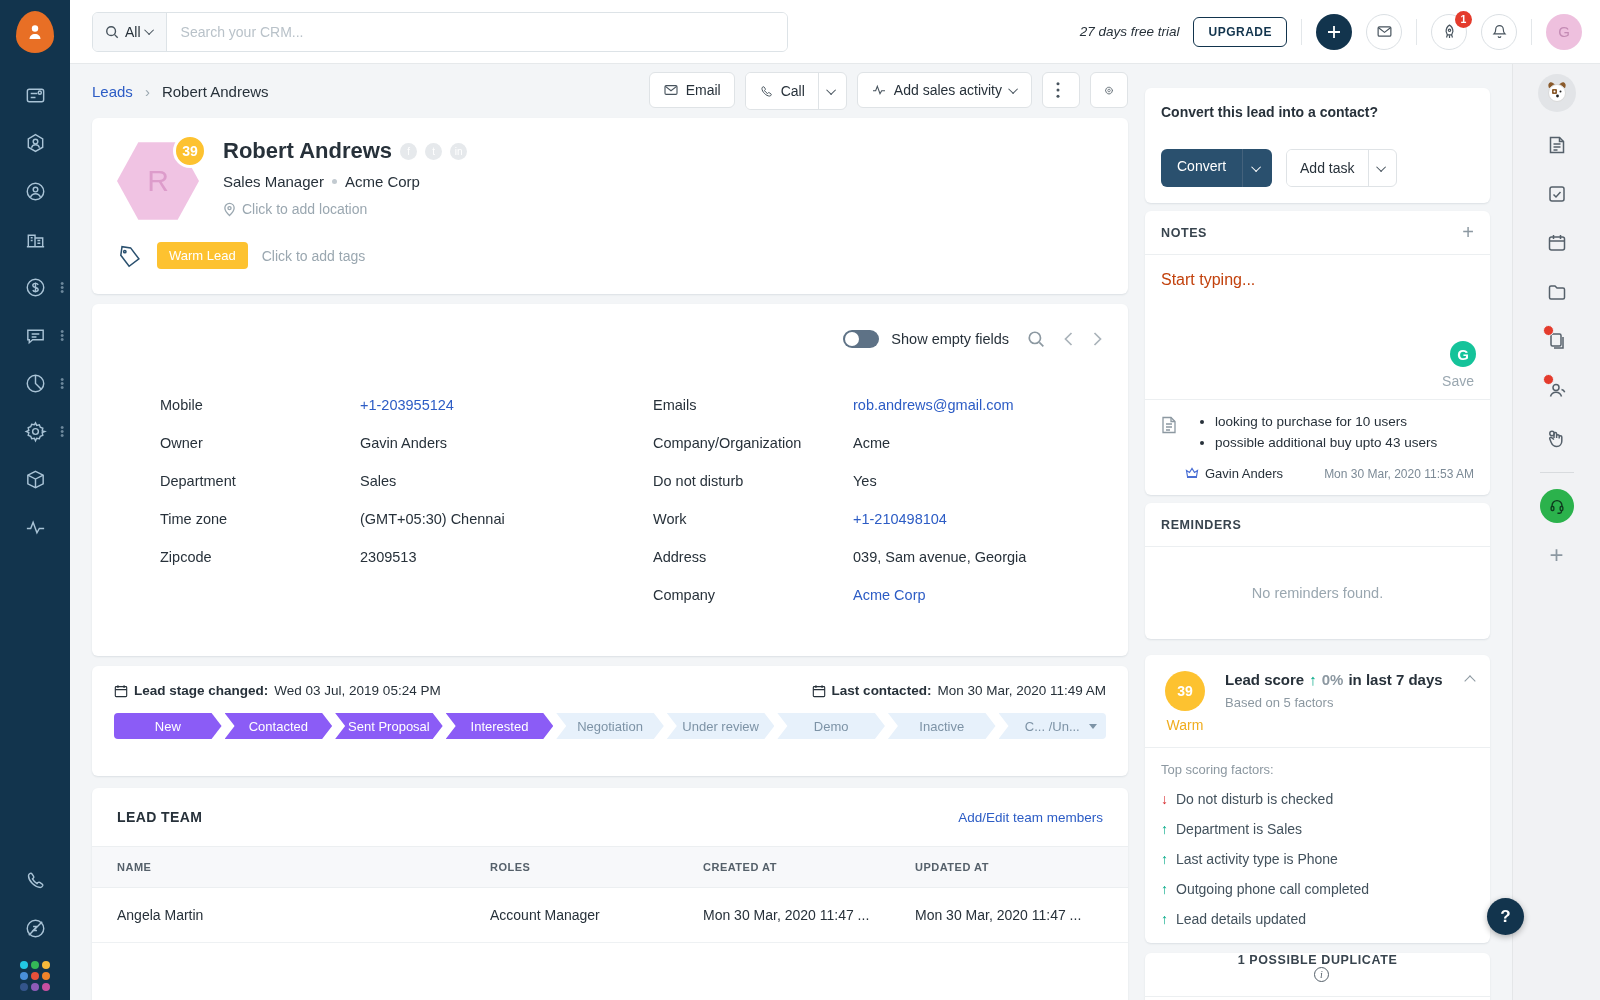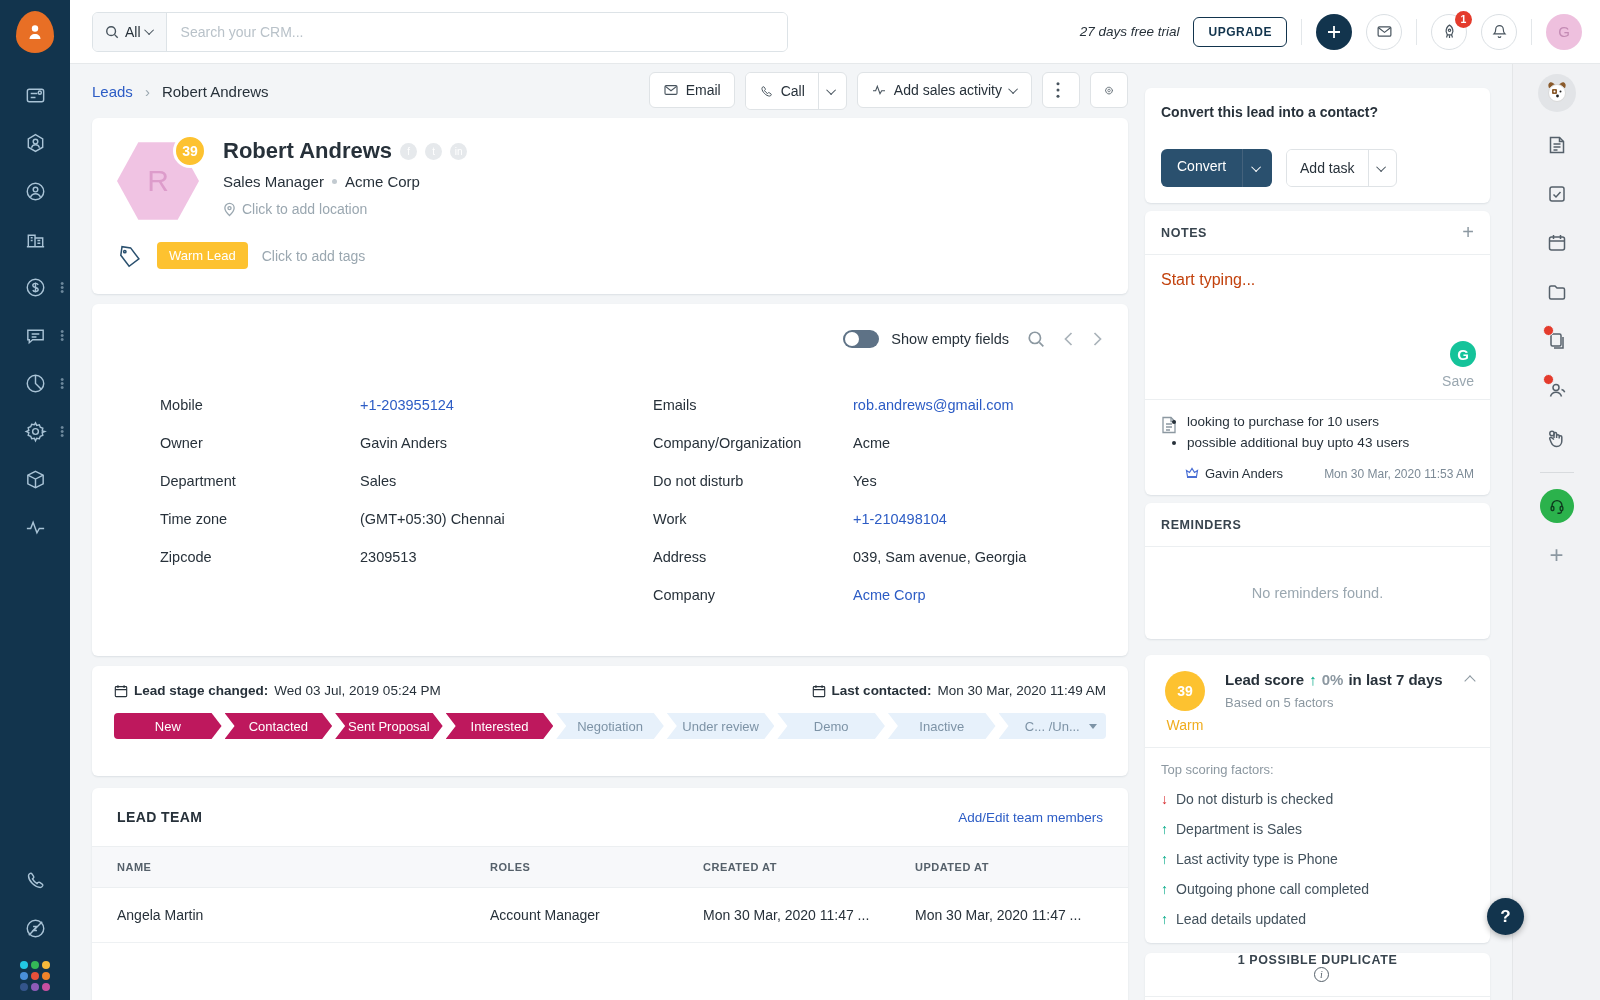--- a/index.html
+++ b/index.html
@@ -94,21 +94,21 @@
   .stage-card { margin-top:10px; height:110px; padding:17px 22px; }
   .stage-meta { display:flex; justify-content:space-between; font-size:13.5px; }
   .meta-item { display:flex; align-items:center; gap:6px; }
   .meta-label { font-weight:bold; color:#27313a; }
   .meta-value { color:#27313a; }
   .pipeline { display:flex; margin-top:15px; gap:3px; }
   .pstage { flex:1; height:26px; display:flex; align-items:center; justify-content:center; font-size:13px; position:relative;
             clip-path:polygon(0 0,calc(100% - 10px) 0,100% 50%,calc(100% - 10px) 100%,0 100%,10px 50%); }
   .pstage.first { clip-path:polygon(0 0,calc(100% - 10px) 0,100% 50%,calc(100% - 10px) 100%,0 100%); border-radius:4px 0 0 4px; }
   .pstage.last { clip-path:polygon(0 0,100% 0,100% 100%,0 100%,10px 50%); border-radius:0 4px 4px 0; }
-  .pstage.active { background:#be185d; color:#fff; }
+  .pstage.active { background:#8b5cf6; color:#fff; }
   .pstage.inactive { background:#e7f1fb; color:#7d93a6; }
   .pstage .stage-caret { position:absolute; right:9px; width:0; height:0; border-left:4px solid transparent; border-right:4px solid transparent; border-top:5px solid #7d93a6; }
 
   
   .team-card { margin-top:12px; min-height:220px; padding-bottom:10px; }
   .team-head { display:flex; align-items:center; padding:0 25px; height:58px; }
   .team-title { font-size:14px; font-weight:bold; letter-spacing:.4px; color:#27313a; }
   .team-link { margin-left:auto; color:#2c5cc5; font-size:13.5px; cursor:pointer; }
   .ttable { width:100%; border-collapse:collapse; }
   .ttable th { background:#f7f8fa; border-top:1px solid #eceff1; border-bottom:1px solid #eceff1; text-align:left; font-size:11px; letter-spacing:.5px; color:#55606a; font-weight:bold; padding:14px 0; }
@@ -130,21 +130,21 @@
   .pcard-head { display:flex; align-items:center; padding:0 16px; height:44px; border-bottom:1px solid #eceff1; }
   .pcard-title { font-size:12.5px; font-weight:bold; letter-spacing:.6px; color:#38444e; }
   .plus-ico { margin-left:auto; color:#8c98a1; font-size:20px; font-weight:300; cursor:pointer; }
   .notes-editor { position:relative; height:118px; padding:16px; }
   .notes-ph { color:#c2410c; font-size:16px; }
   .gram { position:absolute; right:14px; bottom:6px; width:26px; height:26px; border-radius:50%; background:#15c39a; color:#fff; font-size:15px; font-weight:bold; display:flex; align-items:center; justify-content:center; }
   .save-row { display:flex; justify-content:flex-end; padding:0 16px 10px; border-bottom:1px solid #eceff1; }
   .save-btn { color:#9aa7b0; font-size:14px; cursor:pointer; }
   .note-item { display:flex; padding:14px 16px 6px; gap:10px; }
   .note-doc { flex-shrink:0; margin-top:2px; }
-  .note-item ul { }
+  .note-item ul { margin-left:28px; }
   .note-item li { font-size:13.5px; color:#27313a; margin-bottom:6px; }
   .note-foot { display:flex; align-items:center; padding:4px 16px 2px 40px; }
   .note-author { display:flex; align-items:center; gap:6px; font-size:13px; color:#27313a; }
   .note-time { margin-left:auto; font-size:12px; color:#7c8a96; }
   .reminders-card { margin-top:8px; }
   .rem-empty { height:92px; display:flex; align-items:center; justify-content:center; color:#9aa7b0; font-size:14.5px; }
   .score-card { margin-top:16px; padding:16px; }
   .score-top { display:flex; gap:16px; }
   .score-left { display:flex; flex-direction:column; align-items:center; width:48px; }
   .score-circle { width:40px; height:40px; border-radius:50%; background:#fdc230; color:#fff; font-size:14px; font-weight:bold; display:flex; align-items:center; justify-content:center; }

